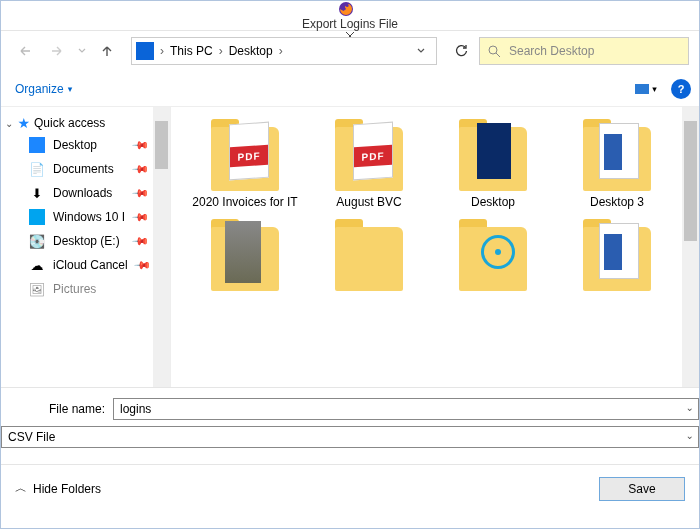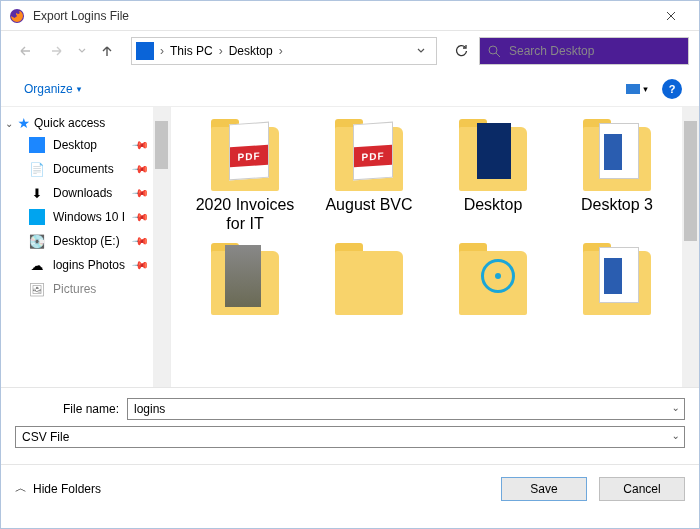--- a/index.html
+++ b/index.html
@@ -1,31 +1,31 @@
 <!DOCTYPE html>
 <html><head>
 <meta charset="utf-8">
 <style>
 * { box-sizing: border-box; margin: 0; padding: 0; font-family: "Segoe UI", Tahoma, sans-serif; font-size: 12px; }
 body { width: 700px; height: 529px; background: #fff; border: 1px solid #b0c4de; overflow: hidden; position: relative; }
-.titlebar { height: 30px; display: flex; align-items: center; padding: 0 8px; border-bottom: 1px solid #e5e5e5; }
+.titlebar { height: 30px; display: flex; align-items: center; padding: 0 8px; border-bottom: 1px solid #e5e5e5; flex-direction: column; }
 .titlebar .app-icon { width: 16px; height: 16px; margin-right: 8px; }
 .titlebar .title { flex: 1; color: #333; }
 .titlebar .close { width: 40px; height: 28px; display: flex; align-items: center; justify-content: center; color: #666; }
 .navrow { height: 40px; display: flex; align-items: center; padding: 0 10px; gap: 4px; }
 .navbtn { width: 28px; height: 28px; display: flex; align-items: center; justify-content: center; color: #888; }
 .navbtn.dis { color: #ccc; }
 .breadcrumb { flex: 1; height: 28px; border: 1px solid #ccc; display: flex; align-items: center; padding: 0 4px; background: #fff; margin: 0 6px; }
 .breadcrumb .pc-icon { width: 18px; height: 18px; background: #0a64d8; flex:0 0 18px; }
 .breadcrumb .sep { margin: 0 6px; color: #666; }
 .breadcrumb .crumb { color: #000; }
 .breadcrumb .chev { margin-left: auto; color: #555; padding: 0 6px; }
 .refresh { width: 28px; height: 28px; display: flex; align-items: center; justify-content: center; color: #333; }
-.searchbox { width: 210px; height: 28px; border: 1px solid #ccc; display: flex; align-items: center; padding: 0 8px; color: #888; gap: 8px; background:#4c1d95; }
-.toolbar { height: 36px; display: flex; align-items: center; padding: 0 17px; border-bottom: 1px solid #eee; }
+.searchbox { width: 210px; height: 28px; border: 1px solid #ccc; display: flex; align-items: center; padding: 0 8px; color: #888; gap: 8px; background:#fef9c3; }
+.toolbar { height: 36px; display: flex; align-items: center; padding: 0 8px; border-bottom: 1px solid #eee; }
 .tbtn { color: #0066cc; padding: 4px 6px; display: inline-flex; align-items: center; gap: 4px; }
 .tbtn .dd { font-size: 9px; }
 .toolbar .spacer { flex: 1; }
 .viewbtn { width: 34px; height: 22px; display: flex; align-items: center; justify-content: center; margin-right:8px; }
 .viewbtn .sq { width:14px; height:10px; background:#2a7ad4; }
 .helpbtn { width: 20px; height: 20px; border-radius: 50%; background: #0a64d8; color: #fff; display: flex; align-items: center; justify-content: center; font-weight: bold; font-size: 11px; }
 .mainarea { display: flex; height: 280px; position: relative; }
 .sidebar { width: 170px; border-right: 1px solid #eee; overflow: hidden; position: relative; padding-top:6px;}
 .sidebar-scroll { position:absolute; right:0; top:0; bottom:0; width:17px; background:#f0f0f0; }
 .sidebar-scroll .thumb{ position:absolute; top:14px; left:2px; right:2px; height:48px; background:#c4c4c4; }
@@ -36,32 +36,32 @@
 .sb-item .ico { width:16px; height:16px; display:flex; align-items:center; justify-content:center; font-size:13px; flex:0 0 16px; }
 .sb-item .pin { margin-left:auto; margin-right:20px; color:#888; font-size:11px; transform:rotate(45deg); }
 .ico-desktop{ background:#1c87ff; }
 .ico-folder{ background:#f8d36b; }
 .content { flex: 1; position: relative; overflow: hidden; padding: 10px 6px 0 16px;}
 .content-scroll { position:absolute; right:0; top:0; bottom:0; width:17px; background:#f0f0f0; }
 .content-scroll .thumb{ position:absolute; top:14px; left:2px; right:2px; height:120px; background:#c4c4c4; }
 .grid { display: grid; grid-template-columns: repeat(4, 1fr); gap: 8px 8px; padding-right:18px; }
 .item { display: flex; flex-direction: column; align-items: center; text-align: center; }
 .thumb-lg { width: 84px; height: 74px; position:relative; }
-.label { margin-top: 4px; font-size: 16px; color:#000; line-height:1.2; max-width:110px;}
+.label { margin-top: 4px; font-size: 12px; color:#000; line-height:1.2; max-width:110px;}
 .folder-body { position:absolute; left:8px; right:8px; top:10px; bottom:0; background:#f8d36b; border-radius:2px 6px 2px 2px; }
 .folder-tab { position:absolute; left:8px; top:2px; width:28px; height:10px; background:#f3c74f; border-radius:3px 3px 0 0; }
 .doc-inside { position:absolute; left:26px; top:6px; width:40px; height:56px; background:#fff; border:1px solid #ccc; transform: skewY(-4deg); }
 .red-band { position:absolute; top:22px; left:0; right:0; height:20px; background:#d6292f; color:#fff; font-size:10px; font-weight:bold; display:flex; align-items:center; justify-content:center; letter-spacing:1px;}
 .blue-doc { position:absolute; left:26px; top:6px; width:34px; height:56px; background:#0a2a66; }
 .blue-w { position:absolute; left:24px; top:6px; width:40px; height:56px; background:#fff; border:1px solid #ccc; }
 .blue-w::after{ content:""; position:absolute; top:10px; left:4px; width:18px; height:36px; background:#2a5db0; }
 .img-doc{position:absolute; left:22px; top:4px; width:36px; height:62px; background:linear-gradient(#888,#6a6a55);}  
 .o-circ { position:absolute; left:30px; top:18px; width:34px; height:34px; border:3px solid #1aa6d8; border-radius:50%; }
 .o-circ::after{content:""; position:absolute; top:11px; left:11px; width:6px; height:6px; background:#1aa6d8; border-radius:50%;}
-.bottom { border-top: 1px solid #e5e5e5; padding: 10px 14px; }
+.bottom { border-top: 1px solid #e5e5e5; padding: 10px 0; }
 .row { display: flex; align-items: center; margin-bottom: 6px; }
 .row label { width: 112px; text-align: right; padding-right: 8px; color:#000;}
 .row .field { flex: 1; height: 22px; border: 1px solid #888; padding: 0 6px; display: flex; align-items: center; background:#fff; position:relative;}
 .row .field .dd { position:absolute; right:4px; top:3px; color:#555; font-size:10px;}
 .footer { border-top: 1px solid #e5e5e5; height: 48px; display: flex; align-items: center; padding: 0 14px; }
 .footer .hide { display: flex; align-items: center; gap: 6px; color:#000; }
 .footer .btns { margin-left: auto; display: flex; gap: 12px; }
 .footer button { width: 86px; height: 24px; background: #e9e9e9; border: 1px solid #bfbfbf; color:#000; }
 .footer button.primary { border: 1px solid #6fa8dc; background:#e9e9e9; }
 svg{display:block;}
@@ -174,21 +174,21 @@
       <span>Windows 10 I</span>
       <span class="pin">📌</span>
     </div>
     <div class="sb-item">
       <span class="ico">💽</span>
       <span>Desktop (E:)</span>
       <span class="pin">📌</span>
     </div>
     <div class="sb-item">
       <span class="ico">☁</span>
-      <span>logins Photos</span>
+      <span>iCloud Cancel</span>
       <span class="pin">📌</span>
     </div>
     <div class="sb-item" style="opacity:.5;">
       <span class="ico">🖼</span>
       <span>Pictures</span>
     </div>
     <div class="sidebar-scroll">
         <div class="thumb"></div>
       </div>
   </div>
@@ -287,15 +287,14 @@
   </div>
 </div>
 
 <div class="footer">
   <div class="hide">
     <span>︿</span>
     <span>Hide Folders</span>
   </div>
   <div class="btns">
     <button class="primary">Save</button>
-    <button>Cancel</button>
   </div>
 </div>
 
 </body></html>

